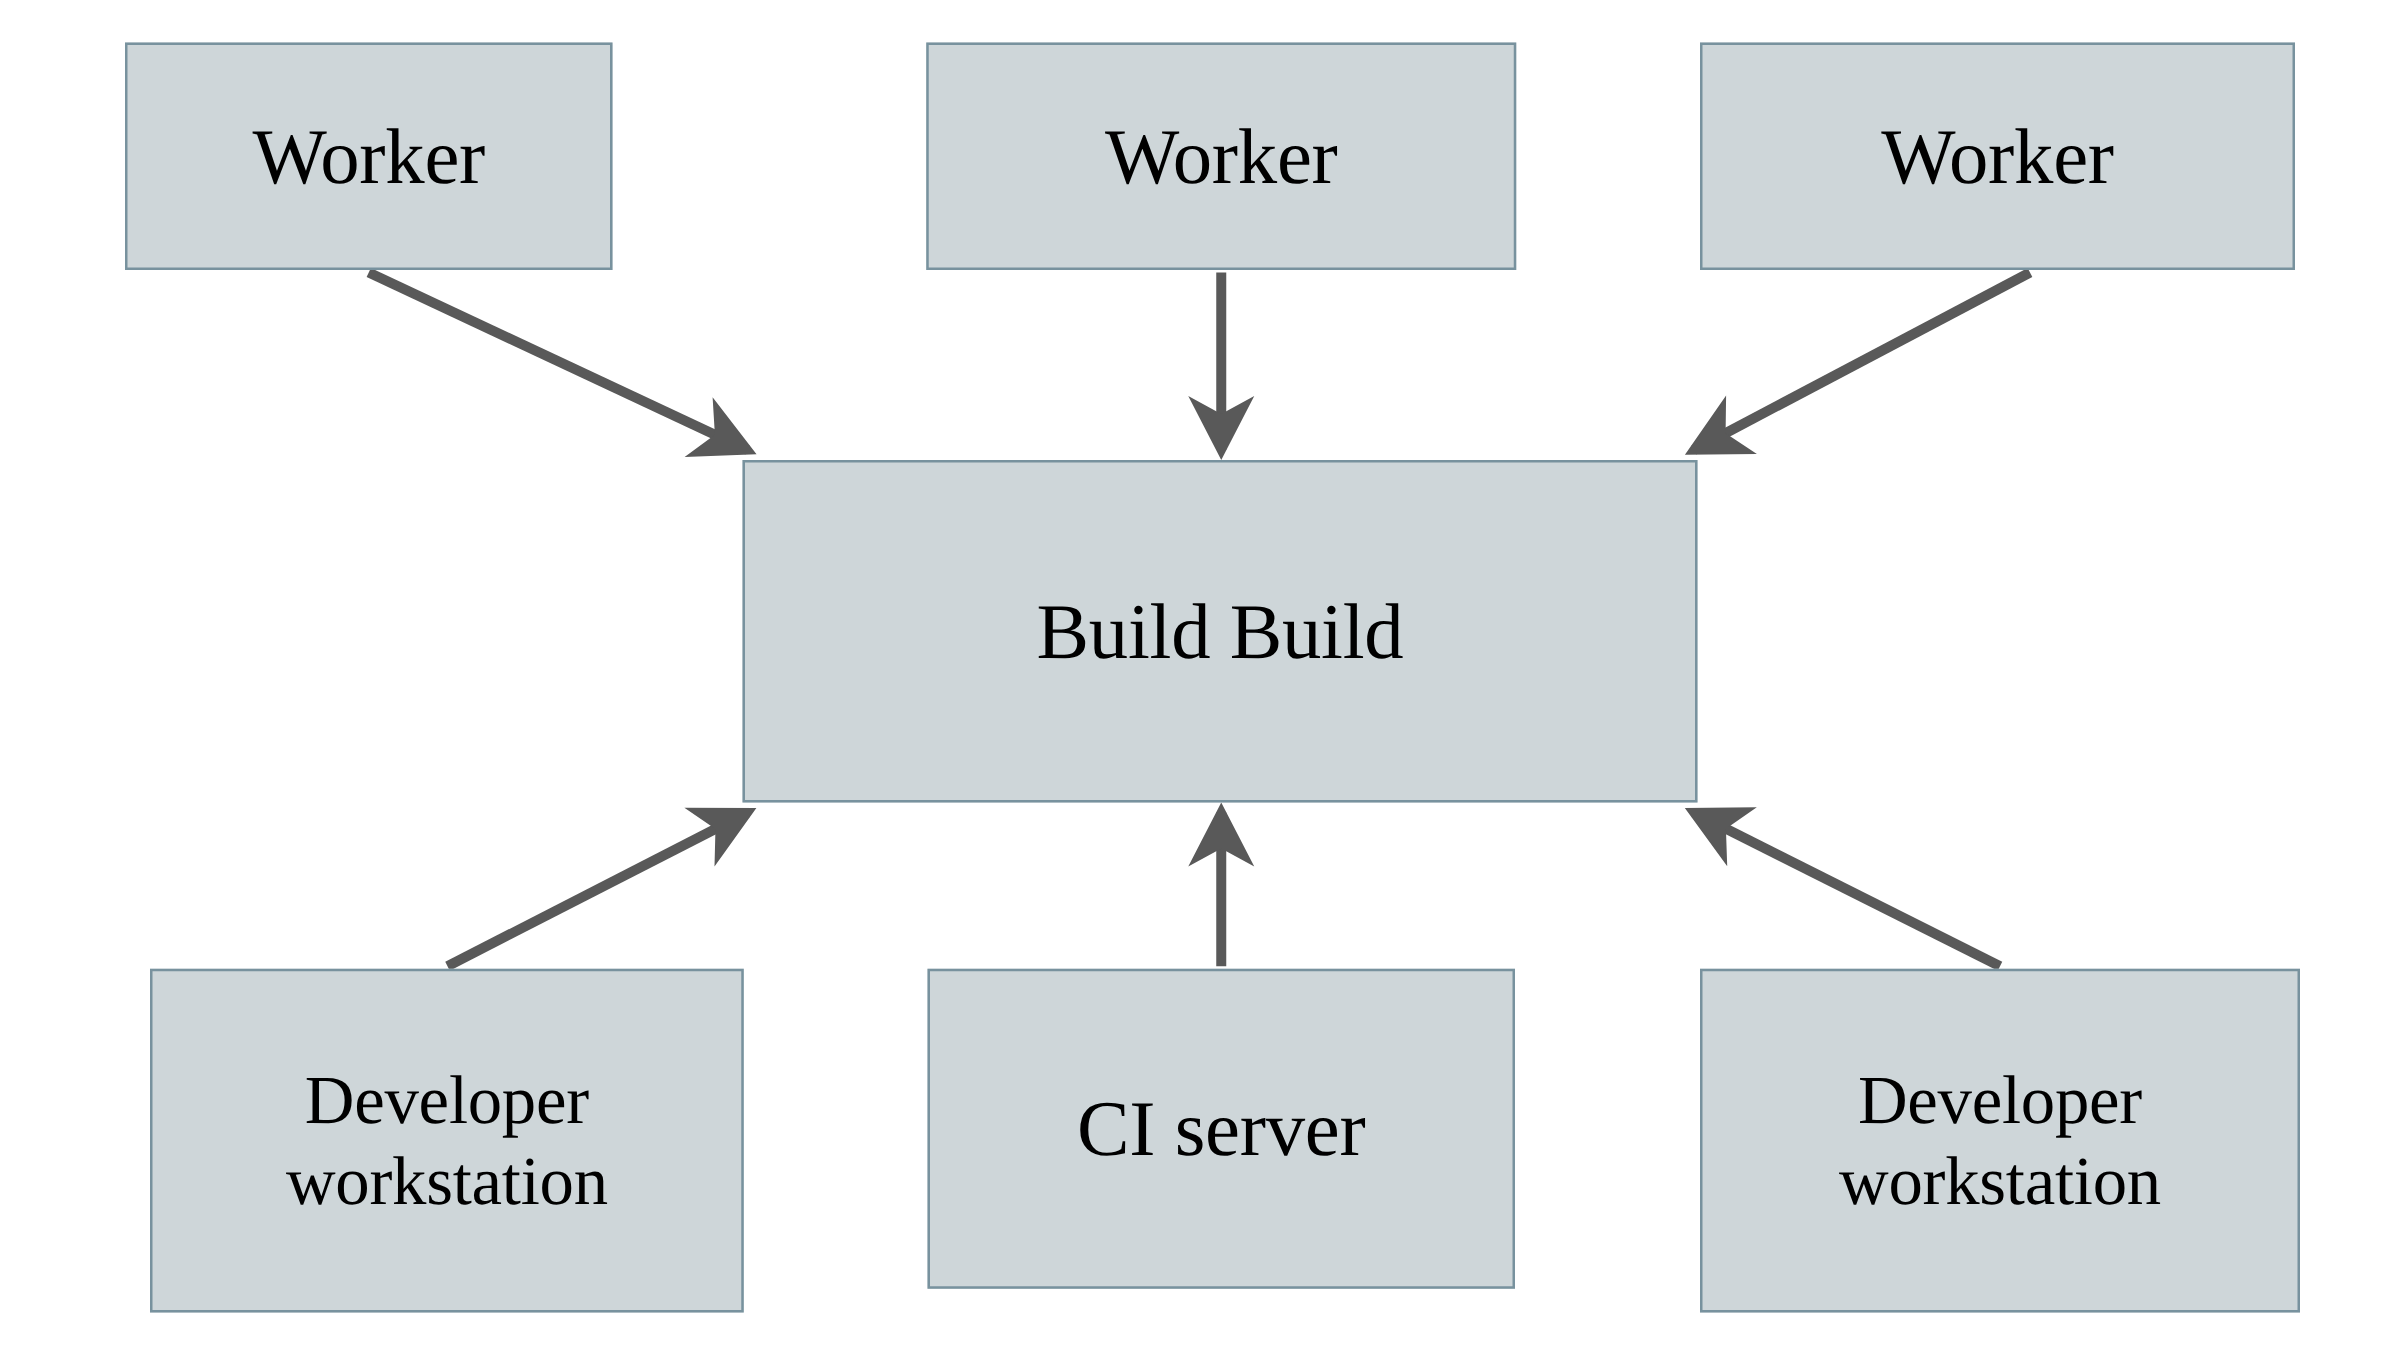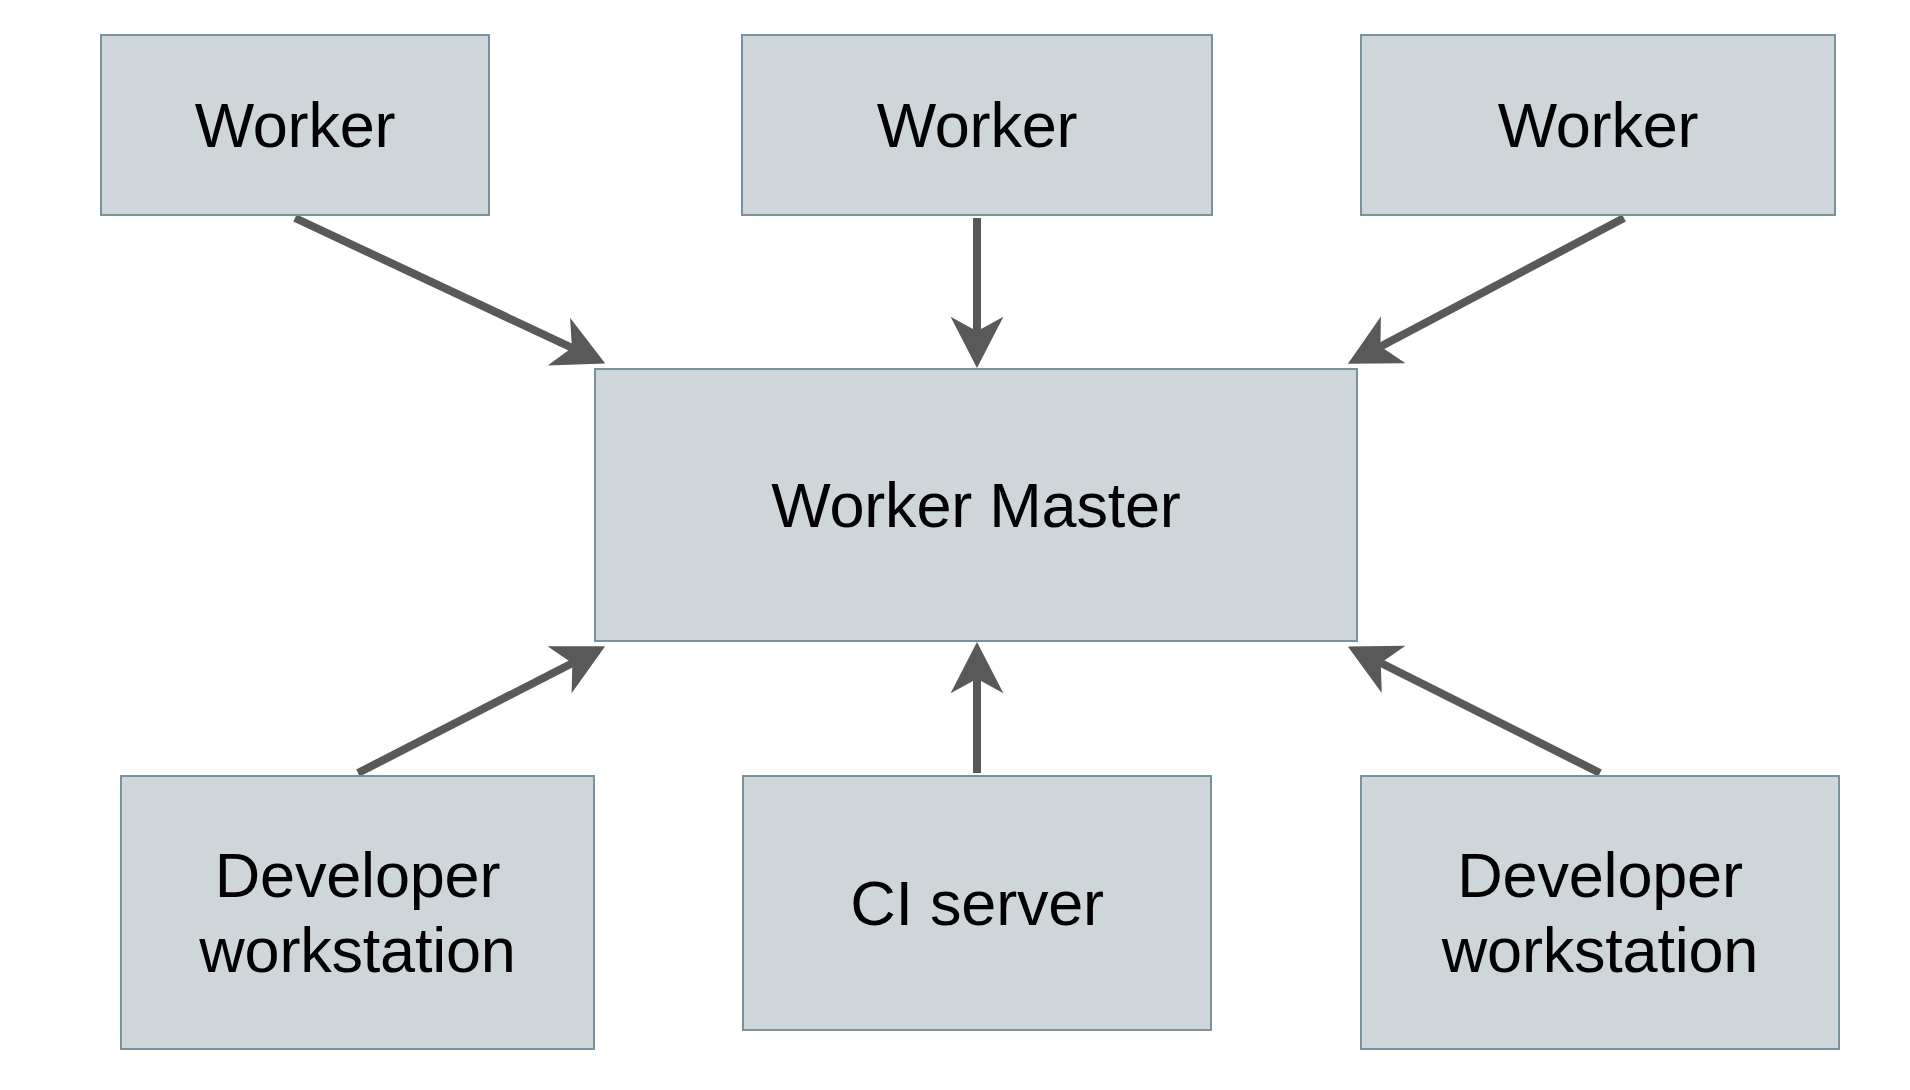--- a/index.html
+++ b/index.html
@@ -31,30 +31,30 @@
     box-sizing: border-box;
     background: #ced6d9;
     border: 2px solid #78929e;
     display: flex;
     align-items: center;
     justify-content: center;
     text-align: center;
   }
   .node .node-label {
     color: #000000;
-    font-family: Liberation Sans, sans-serif;
+    font-family: Liberation Serif, serif;
     font-weight: 400;
     line-height: 1.18;
     white-space: pre-line;
     letter-spacing: -0.2px;
   }
   .node-worker .node-label { font-size: 63px; }
   .node-master .node-label { font-size: 63px; }
   .node-ci .node-label     { font-size: 63px; }
-  .node-dev .node-label    { font-size: 63px; }
+  .node-dev .node-label    { font-size: 55px; }
 </style>
 </head>
 <body>
 
 <div id="canvas">
 
   <svg id="edges" viewBox="0 0 1910 1090" xmlns="http://www.w3.org/2000/svg">
     <defs>
       <marker id="arrowhead" markerWidth="7" markerHeight="7" refX="5.6" refY="3.5" orient="auto" markerUnits="strokeWidth">
         <path d="M 0.2 0.2 L 6.6 3.5 L 0.2 6.8 L 2.0 3.5 Z" fill="#595959"></path>
@@ -77,21 +77,21 @@
 
   <div class="node node-worker" style="left:741px; top:34px; width:472px; height:182px;">
     <span class="node-label">Worker</span>
   </div>
 
   <div class="node node-worker" style="left:1360px; top:34px; width:476px; height:182px;">
     <span class="node-label">Worker</span>
   </div>
 
   <div class="node node-master" style="left:594px; top:368px; width:764px; height:274px;">
-    <span class="node-label">Worker Master</span>
+    <span class="node-label">Build Build</span>
   </div>
 
   <div class="node node-dev" style="left:120px; top:775px; width:475px; height:275px;">
     <span class="node-label">Developer
 workstation</span>
   </div>
 
   <div class="node node-ci" style="left:742px; top:775px; width:470px; height:256px;">
     <span class="node-label">CI server</span>
   </div>

